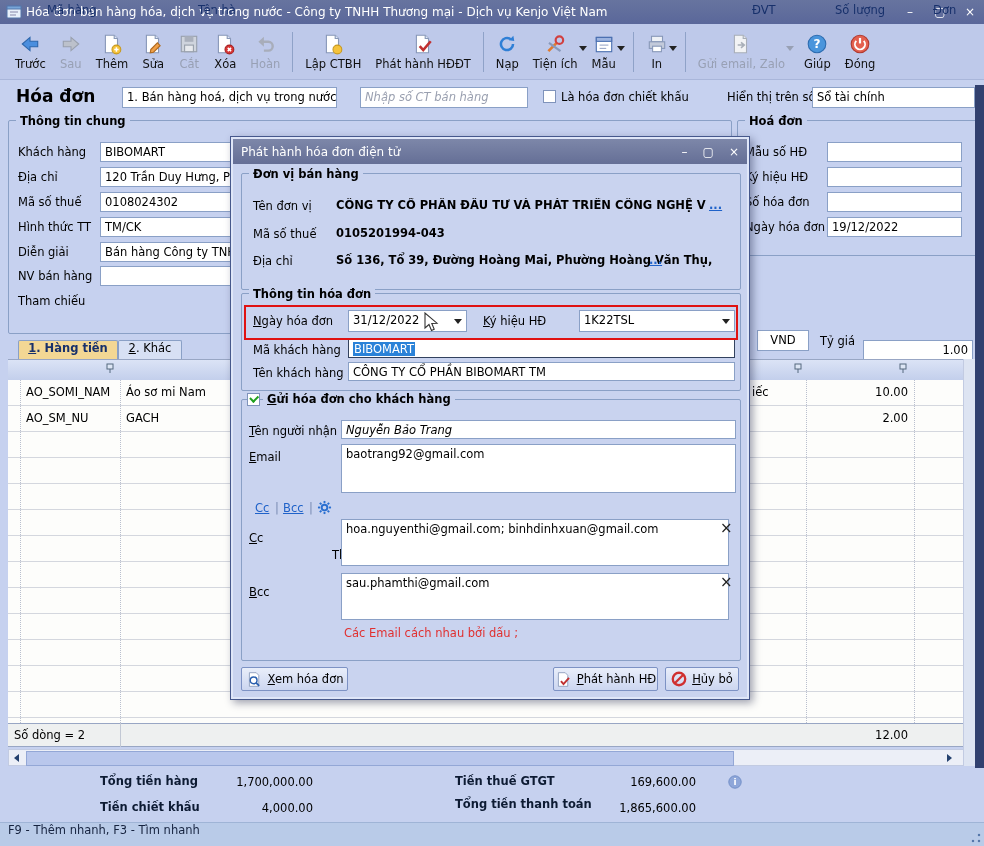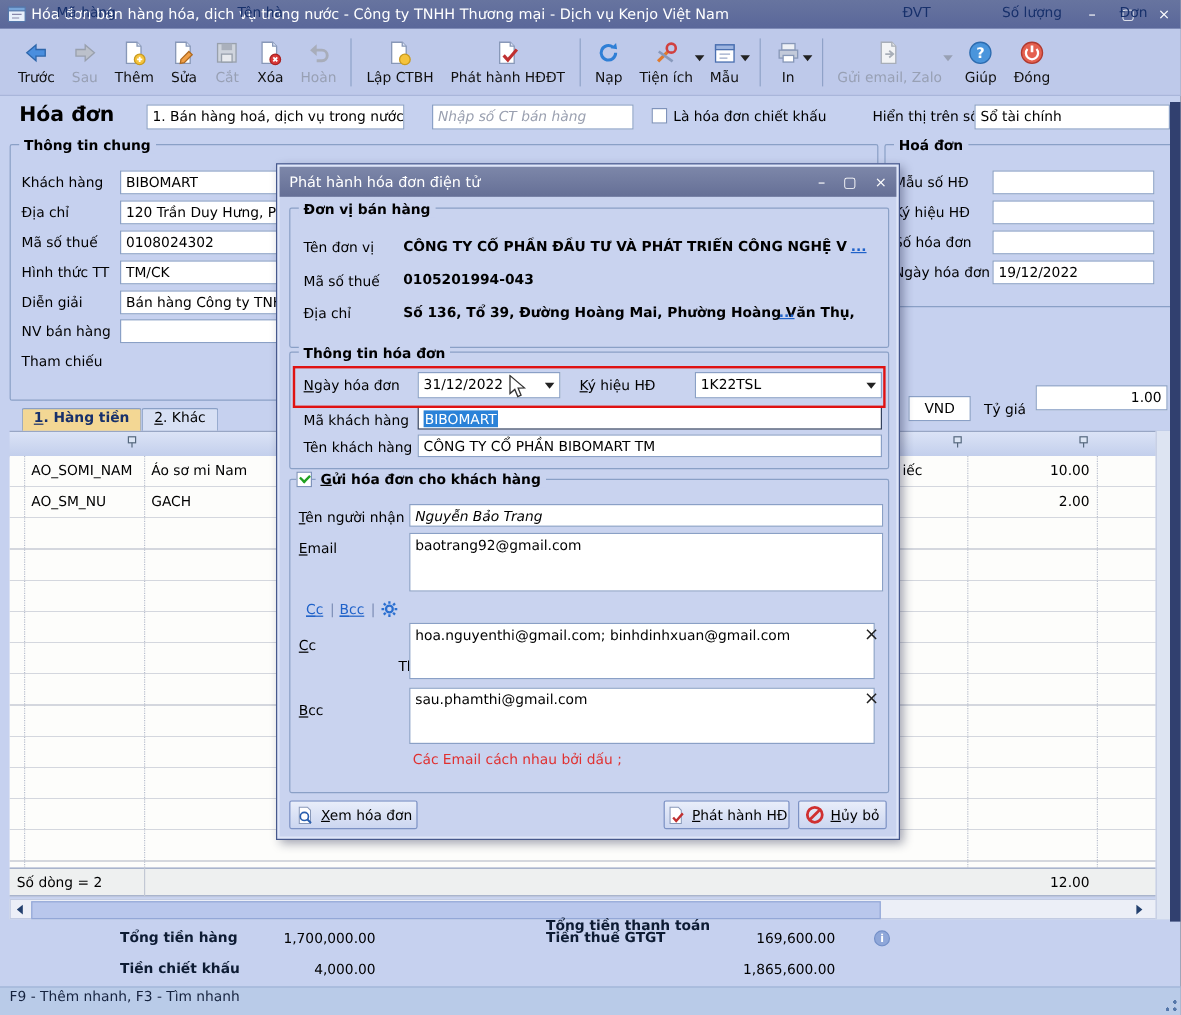--- a/index.html
+++ b/index.html
@@ -295,21 +295,21 @@
   <div class="box ro abs" style="left:827px;top:142px;width:135px;height:20px;"></div>
   <span class="lbl abs" style="left:745px;top:170px;">Ký hiệu HĐ</span>
   <div class="box ro abs" style="left:827px;top:167px;width:135px;height:20px;"></div>
   <span class="lbl abs" style="left:745px;top:195px;">Số hóa đơn</span>
   <div class="box ro abs" style="left:827px;top:192px;width:135px;height:20px;"></div>
   <span class="lbl abs" style="left:745px;top:220px;">Ngày hóa đơn</span>
   <div class="box ro abs" style="left:827px;top:217px;width:135px;height:20px;">19/12/2022</div>
 
   <div class="box ro abs" style="left:757px;top:330px;width:52px;height:21px;text-align:center;">VND</div>
   <span class="lbl abs" style="left:820px;top:334px;">Tỷ giá</span>
-  <div class="box ro abs right" style="left:863px;top:321px;width:110px;height:21px;">1.00</div>
+  <div class="box ro abs right" style="left:863px;top:340px;width:110px;height:21px;">1.00</div>
 
   <div class="tab" style="left:18px;width:100px;background:#f3d794;font-weight:bold;color:#17306b;z-index:2;">
     <span><u>1</u><span>. Hàng tiền</span></span>
   </div>
   <div class="tab" style="left:118px;width:64px;background:#d7e0f4;">
     <span><u>2</u><span>. Khác</span></span>
   </div>
 
   <div class="gridhead"></div>
   <span class="gh" style="left:47px;">Mã hàng</span>
@@ -361,21 +361,21 @@
   <span class="totlbl" style="left:100px;top:774px;">Tổng tiền hàng</span>
   <span class="totval" style="left:207px;top:775px;width:106px;">1,700,000.00</span>
   <span class="totlbl" style="left:455px;top:774px;">Tiền thuế GTGT</span>
   <span class="totval" style="left:586px;top:775px;width:110px;">169,600.00</span>
   <svg class="abs" style="left:728px;top:775px;" width="14" height="14" viewBox="0 0 14 14">
       <circle cx="7" cy="7" r="6.2" fill="#8fa7d9" stroke="#7490c8"></circle>
       <text x="7" y="10.2" text-anchor="middle" font-size="9" font-weight="bold" fill="#fff">i</text>
     </svg>
   <span class="totlbl" style="left:100px;top:800px;">Tiền chiết khấu</span>
   <span class="totval" style="left:207px;top:801px;width:106px;">4,000.00</span>
-  <span class="totlbl" style="left:455px;top:764px;">Tổng tiền thanh toán</span>
+  <span class="totlbl" style="left:455px;top:797px;">Tổng tiền thanh toán</span>
   <span class="totval" style="left:586px;top:801px;width:110px;">1,865,600.00</span>
 
   <div class="statusbar">
     <span>F9 - Thêm nhanh, F3 - Tìm nhanh</span>
     <span class="grip"></span>
   </div>
 
   <div class="dialog">
     <div class="dtitle">
       <span>Phát hành hóa đơn điện tử</span>

